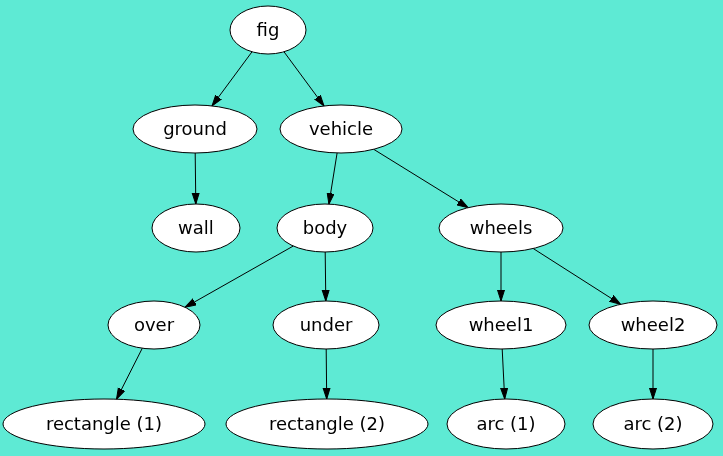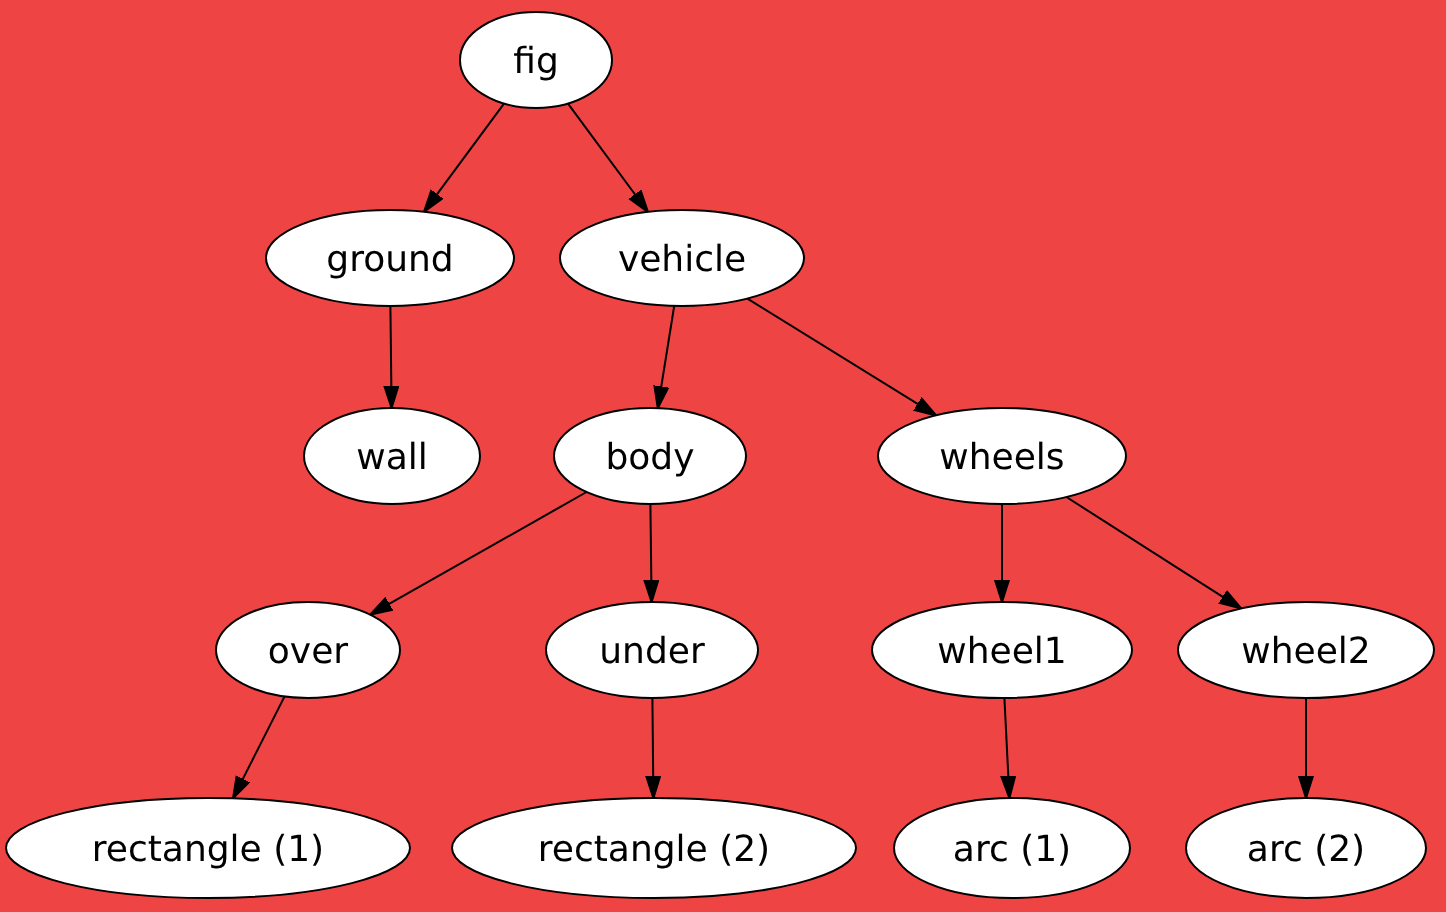--- a/index.html
+++ b/index.html
@@ -3,21 +3,21 @@
 <meta charset="utf-8">
 <style>
   html, body {
     margin: 0;
     padding: 0;
     background: #ffffff;
   }
   .canvas-wrap {
     width: 723px;
     height: 456px;
-    background: #ef4444;
+    background: #5eead4;
     overflow: hidden;
   }
   svg text {
     font-family: "DejaVu Sans", "Liberation Sans", sans-serif;
     font-size: 18px;
     text-anchor: middle;
   }
 </style>
 </head>
 <body>

